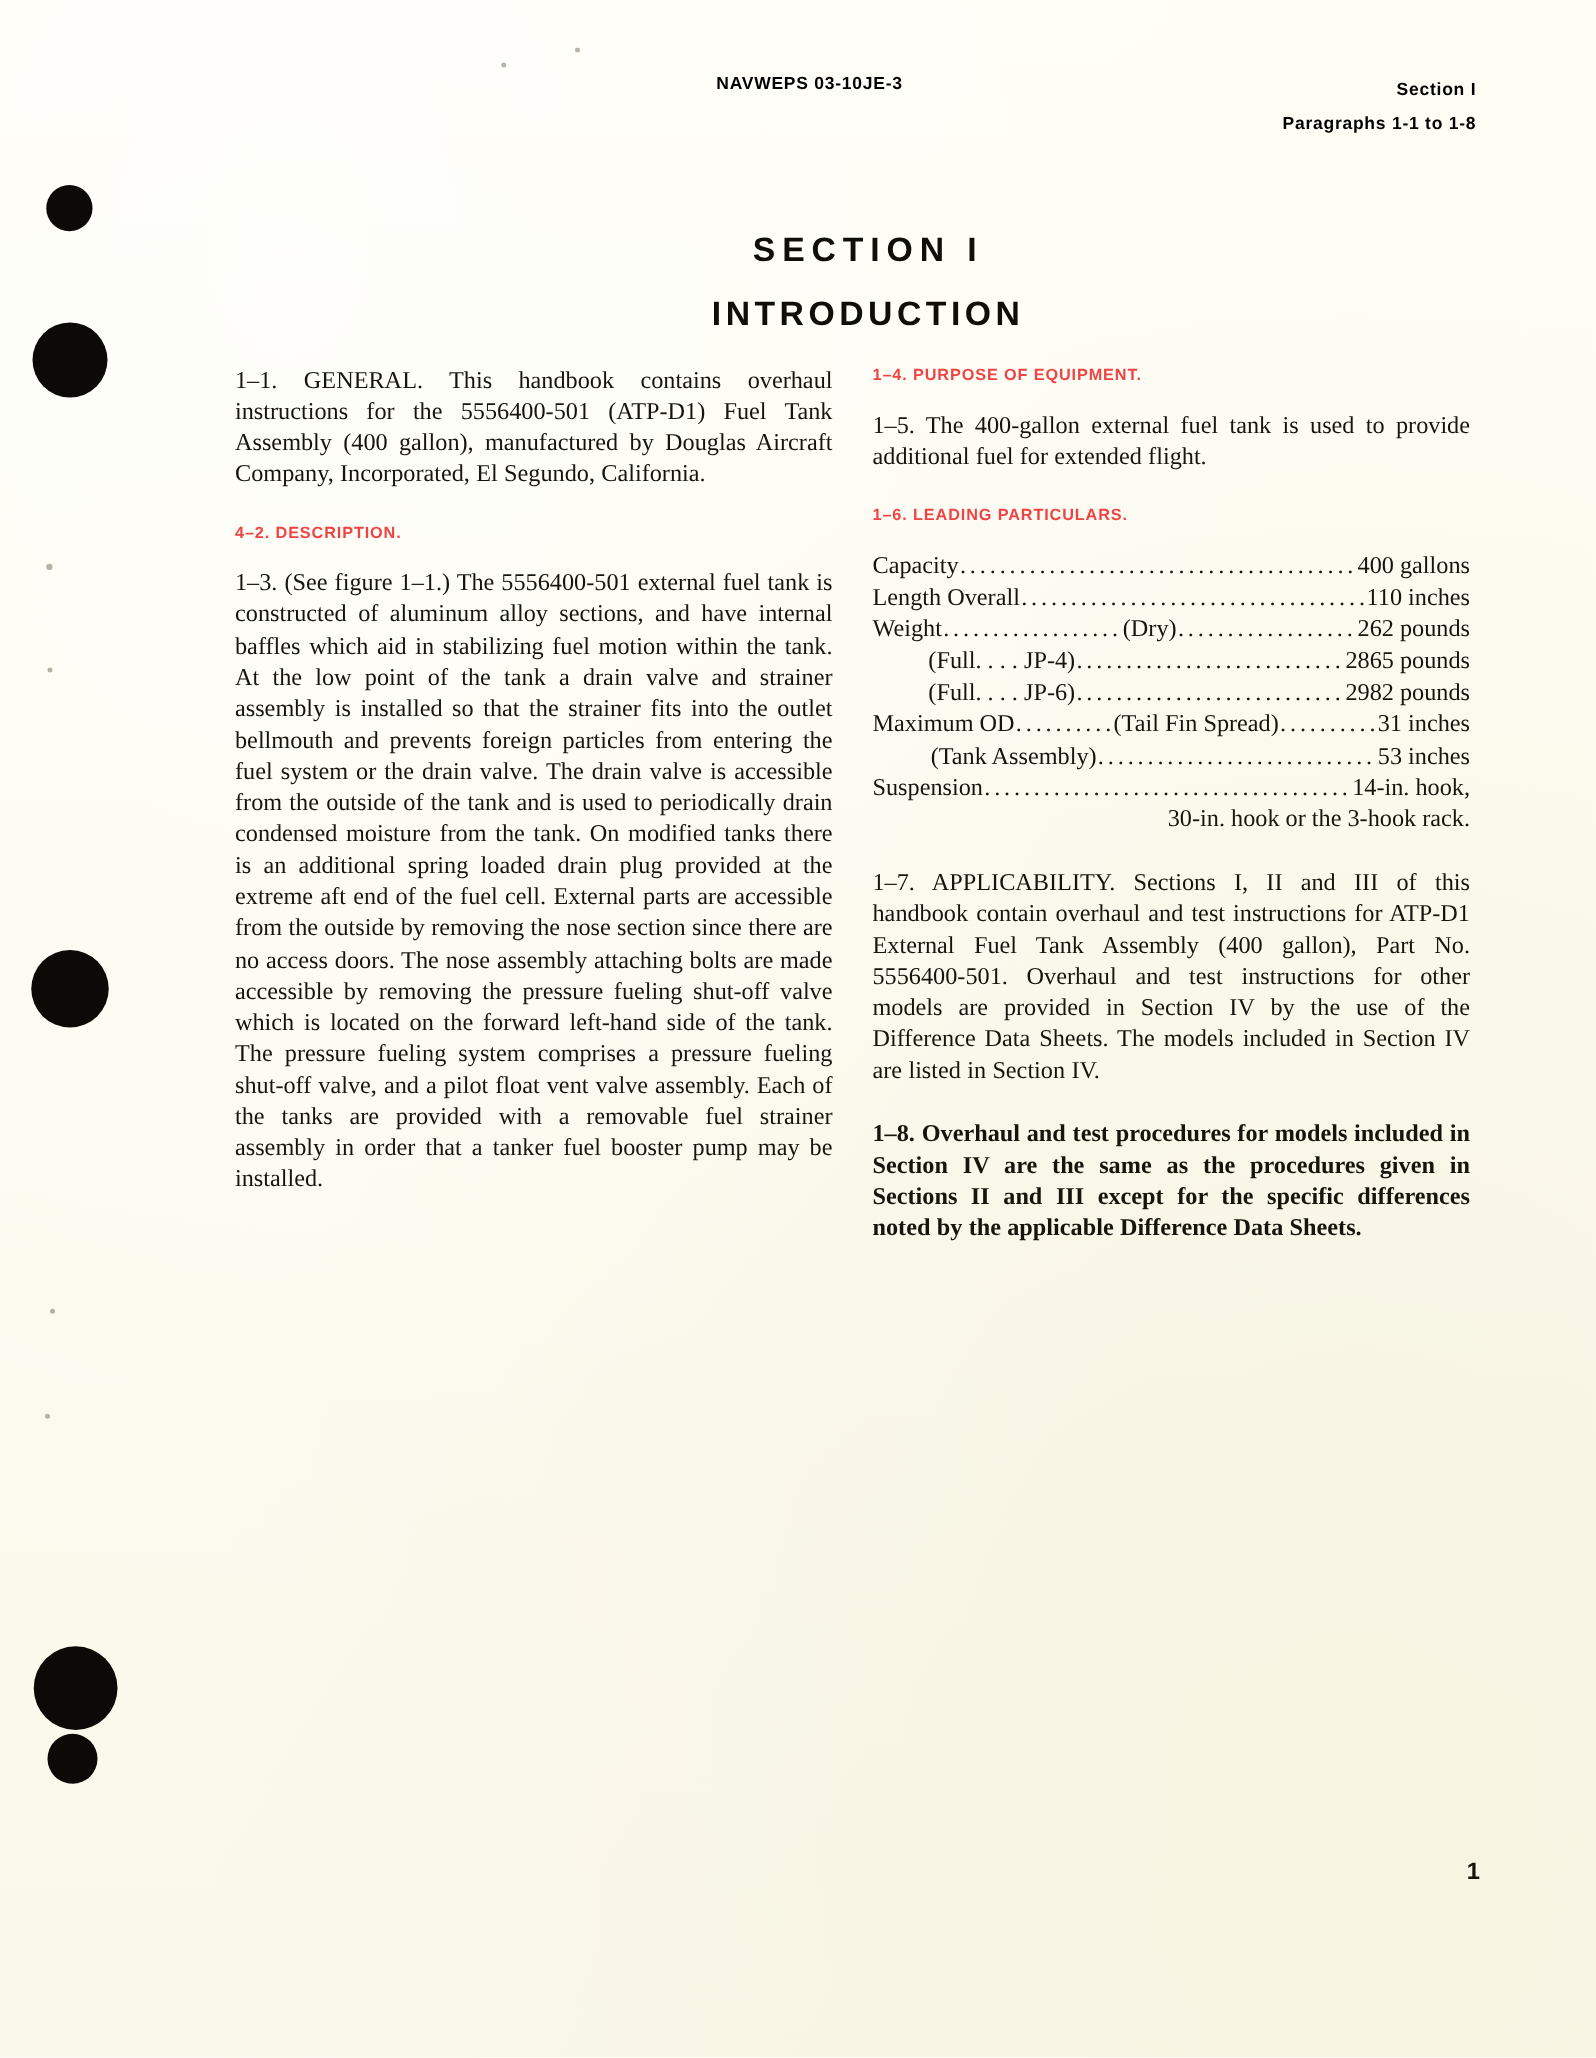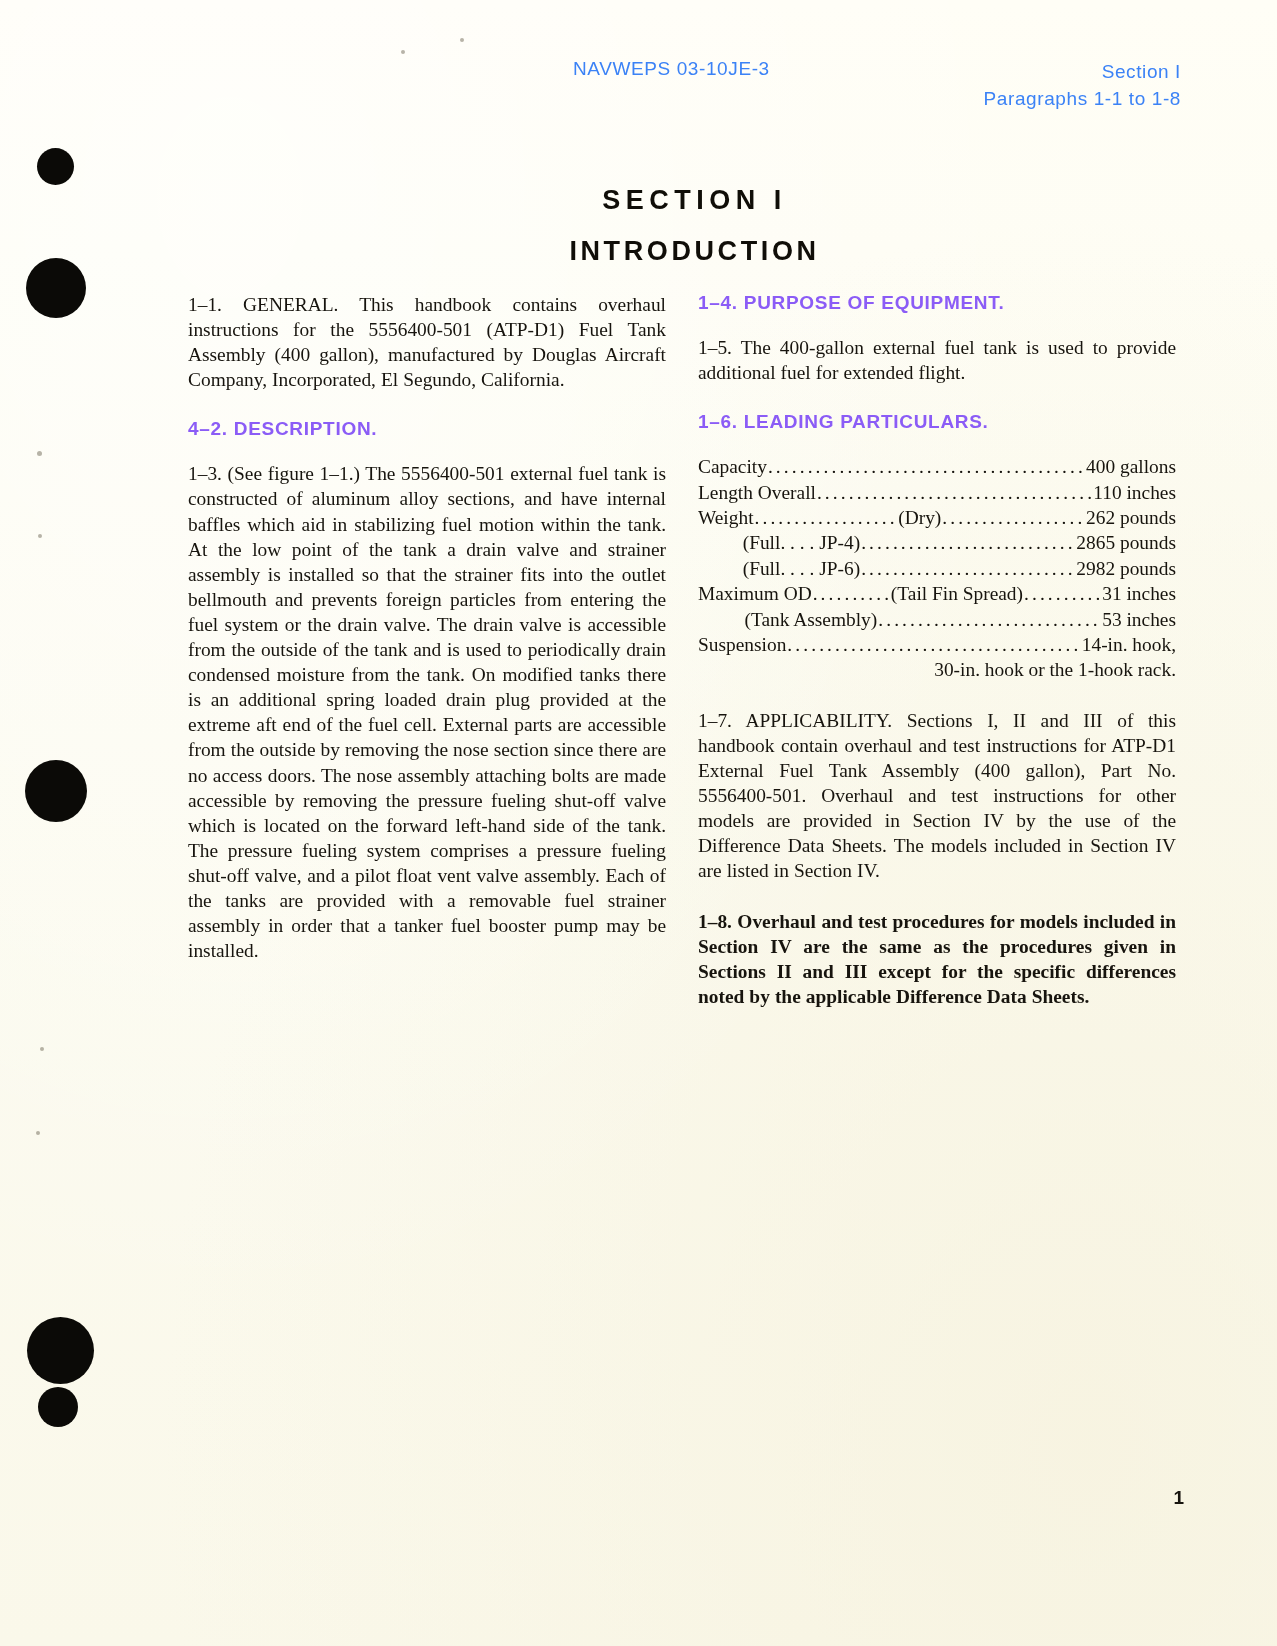--- a/index.html
+++ b/index.html
@@ -37,24 +37,24 @@
   
   #runhead {
     position: absolute;
     left: 0;
     top: 58px;
     width: 1277px;
     height: 48px;
   }
   .head-sans {
     font-family: "Liberation Sans", "DejaVu Sans", sans-serif;
-    font-weight: normal;
-    font-size: 19px;
+    font-weight: bold;
+    font-size: 14px;
     letter-spacing: 0.6px;
-    color: #3b82f6;
+    color: #000000;
   }
   #doc-number {
     position: absolute;
     left: 573px;
     top: 0;
   }
   #head-right {
     position: absolute;
     right: 96px;
     top: 0;
@@ -104,24 +104,24 @@
     text-align-last: left;
     -webkit-hyphens: none;
     hyphens: none;
     word-spacing: 0.2px;
   }
   p.body + p.body { margin-top: 25px; font-weight: bold; }
 
   h2.heading {
     font-family: "Liberation Sans", "DejaVu Sans", sans-serif;
     font-weight: bold;
-    font-size: 19px;
+    font-size: 13px;
     letter-spacing: 0.7px;
     margin: 26px 0 21px 0;
-    color: #8b5cf6;
+    color: #ef4444;
   }
   h2.heading.first { margin-top: 0; }
 
   
   .spec-list {
     margin: 0;
     padding: 0;
     list-style: none;
     font-size: 19.4px;
     line-height: 25.4px;
@@ -262,21 +262,21 @@
           <span class="spec-indent" style="width: 170px;"></span>
           <span class="spec-mid">(Tank Assembly)</span>
           <span class="leader"></span>
           <span class="spec-value">53 inches</span>
         </li>
         <li class="spec-row">
           <span class="spec-label">Suspension</span>
           <span class="leader"></span>
           <span class="spec-value">14-in. hook,</span>
         </li>
-        <li class="spec-cont">30-in. hook or the 1-hook rack.</li>
+        <li class="spec-cont">30-in. hook or the 3-hook rack.</li>
       </ul>
 
     <p class="body" style="margin-top:25px;">1–7. APPLICABILITY. Sections I, II and III of this handbook contain overhaul and test instructions for ATP-D1 External Fuel Tank Assembly (400 gallon), Part No. 5556400-501. Overhaul and test instructions for other models are provided in Section IV by the use of the Difference Data Sheets. The models included in Section IV are listed in Section IV.</p>
 
     <p class="body">1–8. Overhaul and test procedures for models included in Section IV are the same as the procedures given in Sections II and III except for the specific differences noted by the applicable Difference Data Sheets.</p>
   </div>
 
   <div id="page-number">1</div>
 </div>
 

